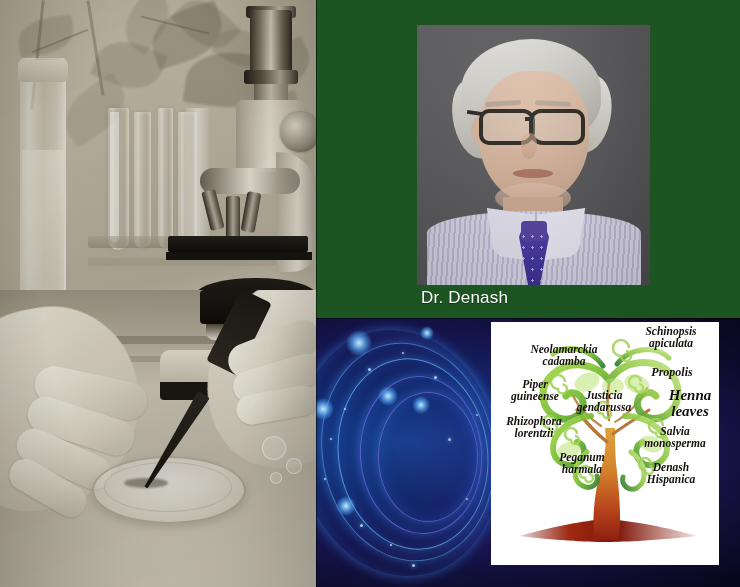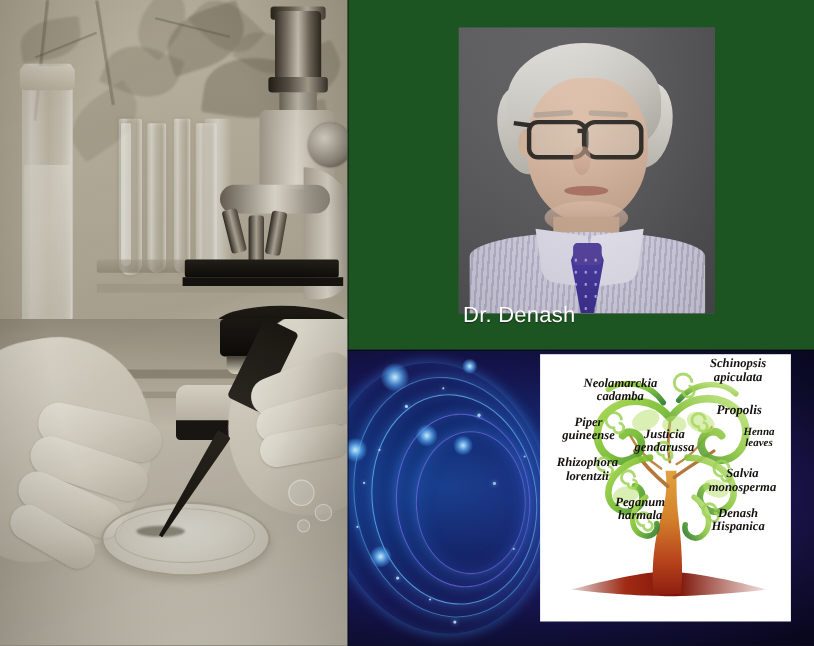--- a/index.html
+++ b/index.html
@@ -402,23 +402,23 @@
     background-image:radial-gradient(circle,#b9a8e8 1.1px,transparent 1.4px);
     background-size:9px 11px;
     clip-path:polygon(18% 0,82% 0,100% 14%,70% 100%,30% 100%,0 14%);
   }
   .p-soft{
     position:absolute;inset:0;
     background:radial-gradient(ellipse at 50% 38%,rgba(255,255,255,.06),rgba(0,0,0,.14));
     pointer-events:none;
   }
   .portrait-caption{
-    position:absolute;left:105px;top:276px;
+    position:absolute;left:105px;top:288px;
     color:#ffffff;
-    font-size:20px;
+    font-size:17px;
     letter-spacing:.2px;
     text-shadow:0 1px 1px rgba(0,0,0,.45);
     white-space:nowrap;
   }
 
   
   .tech-panel{
     position:absolute;left:316px;top:318px;width:424px;height:269px;
     background:
       radial-gradient(ellipse at 22% 46%,#18418f 0%,#122a6e 26%,#15144d 52%,#0d0c2c 76%,#07061a 100%);
@@ -704,21 +704,21 @@
 
     <div class="plant-label" style="left:134px;top:4px;width:92px;font-size:11.5px;">Schinopsis
 apiculata</div>
     <div class="plant-label" style="left:16px;top:22px;width:114px;font-size:11.5px;text-align:center;">Neolamarckia
 cadamba</div>
     <div class="plant-label" style="left:142px;top:44px;width:78px;font-size:12px;">Propolis</div>
     <div class="plant-label" style="left:68px;top:68px;width:90px;font-size:11.5px;">Justicia
 gendarussa</div>
     <div class="plant-label" style="left:2px;top:57px;width:84px;font-size:11.5px;">Piper
 guineense</div>
-    <div class="plant-label" style="left:170px;top:66px;width:58px;font-size:10px;">Henna
+    <div class="plant-label" style="left:170px;top:66px;width:58px;font-size:15px;">Henna
 leaves</div>
     <div class="plant-label" style="left:-2px;top:94px;width:90px;font-size:11.5px;">Rhizophora
 lorentzii</div>
     <div class="plant-label" style="left:138px;top:104px;width:92px;font-size:11.5px;">Salvia
 monosperma</div>
     <div class="plant-label" style="left:50px;top:130px;width:82px;font-size:11.5px;">Peganum
 harmala</div>
     <div class="plant-label" style="left:140px;top:140px;width:80px;font-size:11.5px;">Denash
 Hispanica</div>
   </div>

